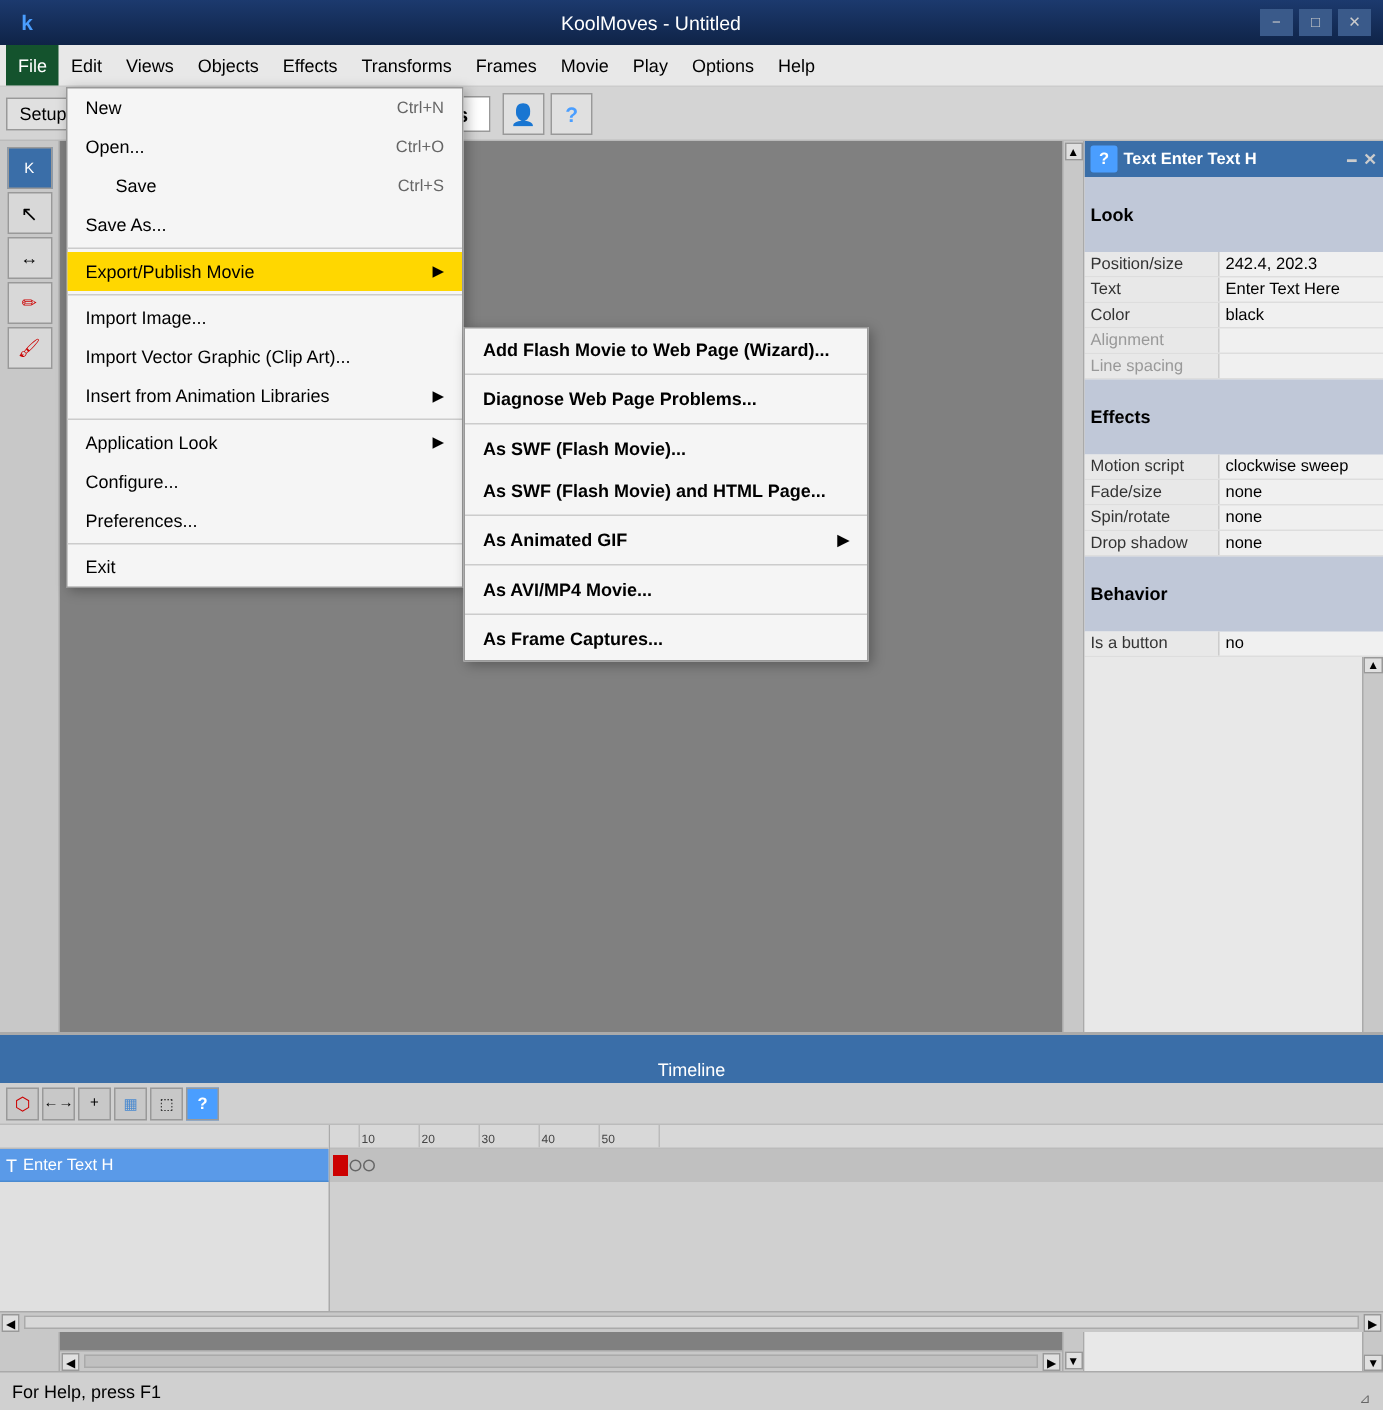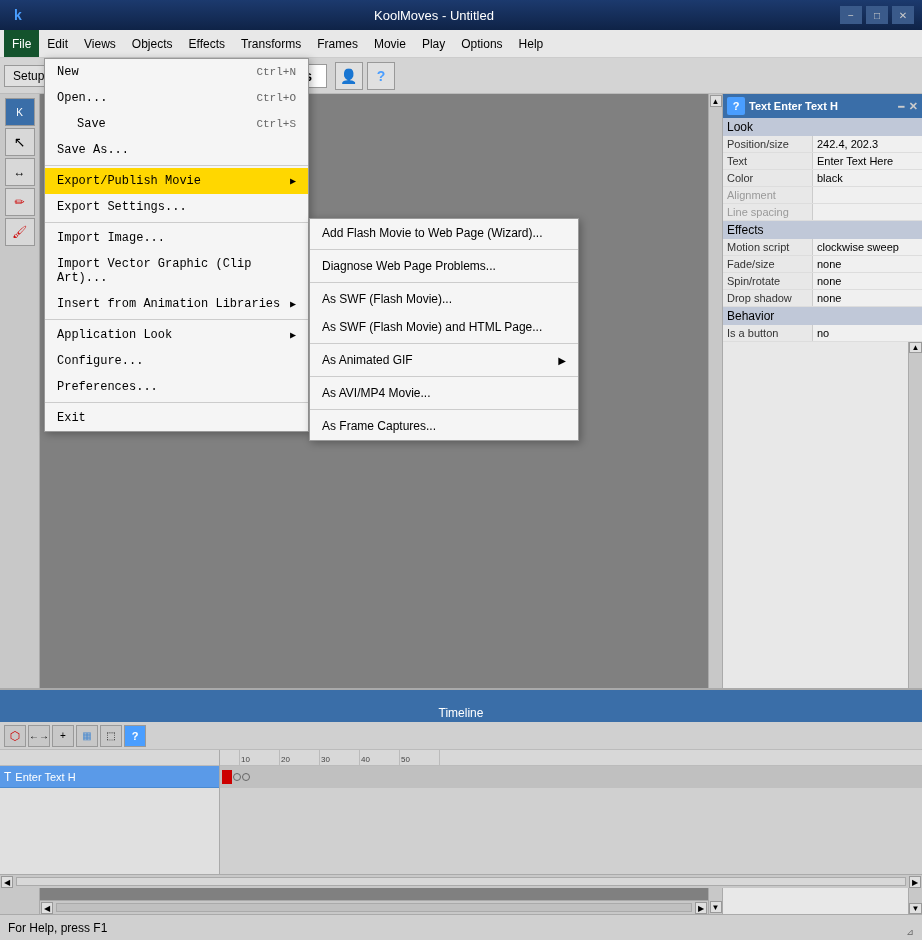--- a/index.html
+++ b/index.html
@@ -191,22 +191,22 @@
       font-weight: bold;
       display: flex;
       align-items: center;
       justify-content: center;
       font-size: 11px;
       cursor: pointer;
     }
     .section-label {
       background: #c0c8d8;
       color: #000;
-      font-weight: normal;
-      padding: 2px 4px;
+      font-weight: bold;
+      padding: 18px 4px;
       font-size: 12px;
     }
     .prop-row {
       display: flex;
       border-bottom: 1px solid #ddd;
     }
     .prop-name {
       width: 90px;
       padding: 2px 4px;
       color: #333;
@@ -226,21 +226,20 @@
     
     #file-menu-dropdown {
       position: absolute;
       top: 58px;
       left: 44px;
       width: 260px;
       background: #f5f5f5;
       border: 1px solid #999;
       box-shadow: 2px 2px 8px rgba(0,0,0,0.3);
       z-index: 1000;
-      font-family: Liberation Mono, monospace;
     }
     .dropdown-item {
       padding: 6px 12px;
       cursor: pointer;
       display: flex;
       justify-content: space-between;
       align-items: center;
       font-size: 12px;
       color: #000;
       position: relative;
@@ -257,20 +256,21 @@
     
     #export-submenu {
       position: absolute;
       top: 58px;
       left: 304px;
       width: 260px;
       background: #f5f5f5;
       border: 1px solid #999;
       box-shadow: 2px 2px 8px rgba(0,0,0,0.3);
       z-index: 1001;
+      font-weight: bold;
     }
     .submenu-item {
       padding: 7px 12px;
       cursor: pointer;
       font-size: 12px;
       color: #000;
       display: flex;
       justify-content: space-between;
       align-items: center;
     }
@@ -583,23 +583,20 @@
     <span class="dropdown-shortcut">Ctrl+S</span>
   </div>
   <div class="dropdown-item">
     <span>Save As...</span>
   </div>
   <div class="dropdown-separator"></div>
   <div class="dropdown-item active" style="display:flex;justify-content:space-between;background:#ffd700;color:#000;">
     <span>Export/Publish Movie</span>
     <span class="dropdown-arrow">▶</span>
   </div>
-  <div class="dropdown-item">
-    <span>Export Settings...</span>
-  </div>
   <div class="dropdown-separator"></div>
   <div class="dropdown-item">
     <span>Import Image...</span>
   </div>
   <div class="dropdown-item">
     <span>Import Vector Graphic (Clip Art)...</span>
   </div>
   <div class="dropdown-item" style="display:flex;justify-content:space-between;">
     <span>Insert from Animation Libraries</span>
     <span class="dropdown-arrow">▶</span>

